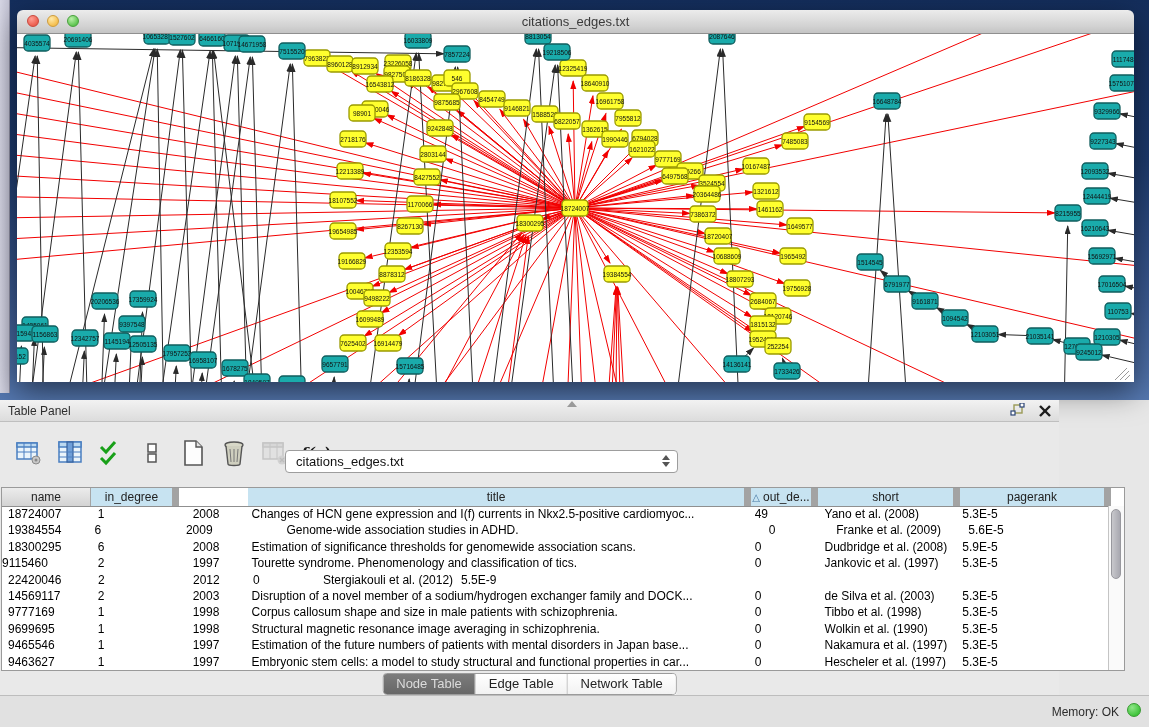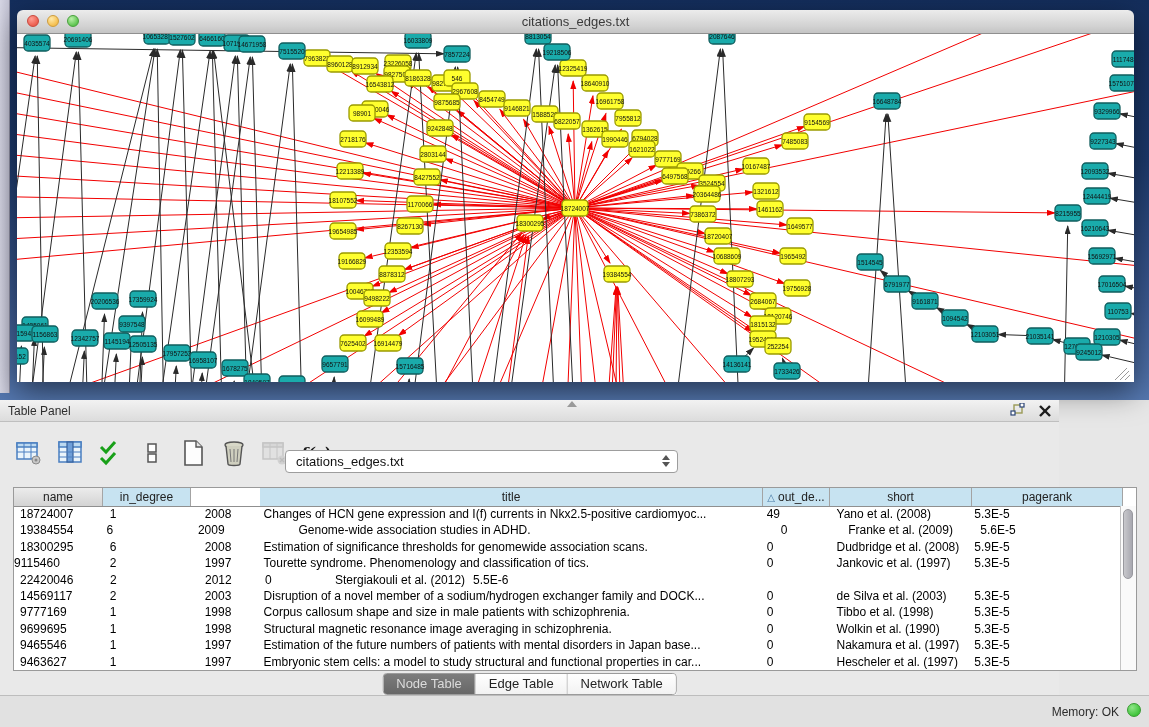--- a/index.html
+++ b/index.html
@@ -40,25 +40,25 @@
     font-size:15px;color:#1a1a1a;}
   .combo{position:absolute;left:285px;top:50px;width:393px;height:23px;background:#ffffff;
     border:1px solid #9d9d9d;border-radius:4px;box-sizing:border-box;}
   .combo .val{position:absolute;left:10px;top:3px;font-size:13px;color:#111;}
   .combo .stepper{position:absolute;right:7px;top:4px;display:flex;flex-direction:column;gap:2px;}
   .tri-up{width:0;height:0;border-left:4px solid transparent;border-right:4px solid transparent;
     border-bottom:5px solid #555;}
   .tri-dn{width:0;height:0;border-left:4px solid transparent;border-right:4px solid transparent;
     border-top:5px solid #555;}
   
-  .tbl{position:absolute;left:13px;top:87px;width:1124px;height:184px;background:#fff;
+  .tbl{position:absolute;left:1px;top:87px;width:1124px;height:184px;background:#fff;
     border:1px solid #9a9a9a;box-sizing:border-box;}
   .thead{display:flex;height:18px;border-bottom:1px solid #8f8f8f;}
   .th{box-sizing:border-box;font-size:12px;color:#222;text-align:center;line-height:18px;
-    background:#c7e3f1;border-right:1px solid #a3a3a3;overflow:hidden;white-space:nowrap;}
+    background:#c7e3f1;border-right:7px solid #a3a3a3;overflow:hidden;white-space:nowrap;}
   .th.namecol{background:linear-gradient(#ececec,#d3d3d3);border-right:1px solid #a5a5a5;}
   .th .sort{color:#4a7ba6;font-size:10px;margin-right:3px;}
   .tbody{position:absolute;left:0;top:18px;right:15px;bottom:0;overflow:hidden;}
   .tr{display:flex;height:16.4px;}
   .td{box-sizing:border-box;font-size:12px;color:#000;line-height:16.4px;
     overflow:hidden;white-space:nowrap;}
   .vscroll{position:absolute;right:0;top:18px;bottom:0;width:15px;background:#fafafa;
     border-left:1px solid #c4c4c4;}
   .vthumb{position:absolute;left:2px;top:3px;width:10px;height:70px;border-radius:6px;
     background:linear-gradient(90deg,#c8c8cc,#a8a8b0);border:1px solid #98989e;box-sizing:border-box;}
@@ -908,21 +908,21 @@
           <div class="td" style="width: 67px; padding-left: 5px;">0</div>
           <div class="td" style="width: 142px; padding-left: 8px;">Jankovic et al. (1997)</div>
           <div class="td" style="width: 151px; padding-left: 4px;">5.3E-5</div>
         </div>
         <div class="tr">
           <div class="td" style="width: 89px; padding-left: 6px;">22420046</div>
           <div class="td" style="width: 88px; padding-left: 7px;">2</div>
           <div class="td" style="width: 69px; padding-left: 14px;">2012</div>
           <div class="td" style="width: 67px; padding-left: 5px;">0</div>
           <div class="td" style="width: 142px; padding-left: 8px;">Stergiakouli et al. (2012)</div>
-          <div class="td" style="width: 151px; padding-left: 4px;">5.5E-6</div>
+          <div class="td" style="width: 151px; padding-left: 4px;">5.5E-9</div>
         </div>
         <div class="tr">
           <div class="td" style="width: 89px; padding-left: 6px;">14569117</div>
           <div class="td" style="width: 88px; padding-left: 7px;">2</div>
           <div class="td" style="width: 69px; padding-left: 14px;">2003</div>
           <div class="td" style="width: 503px; padding-left: 4px;">Disruption of a novel member of a sodium/hydrogen exchanger family and DOCK...</div>
           <div class="td" style="width: 67px; padding-left: 5px;">0</div>
           <div class="td" style="width: 142px; padding-left: 8px;">de Silva et al. (2003)</div>
           <div class="td" style="width: 151px; padding-left: 4px;">5.3E-5</div>
         </div>

